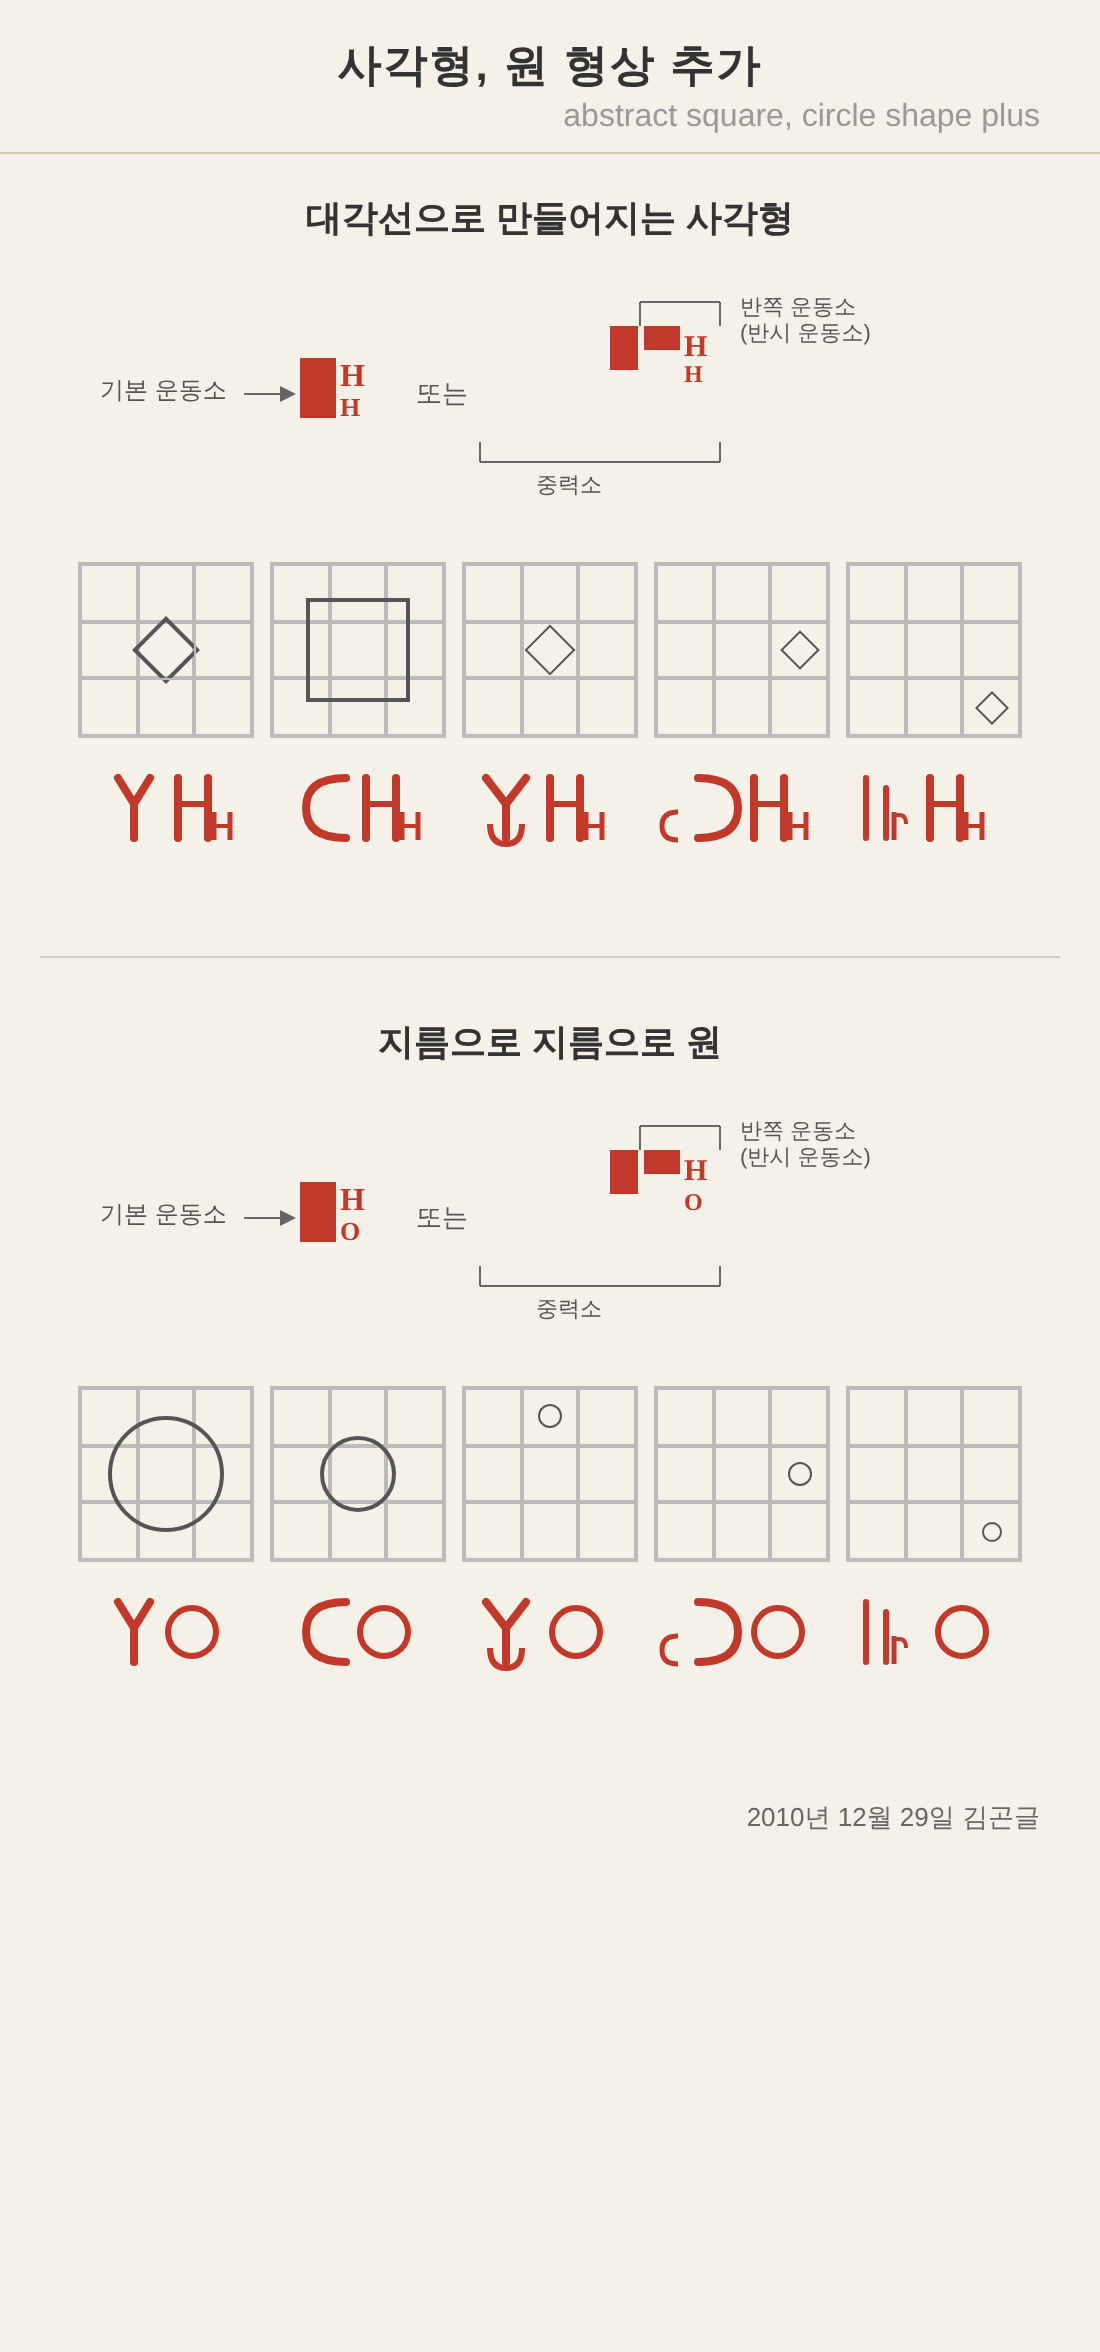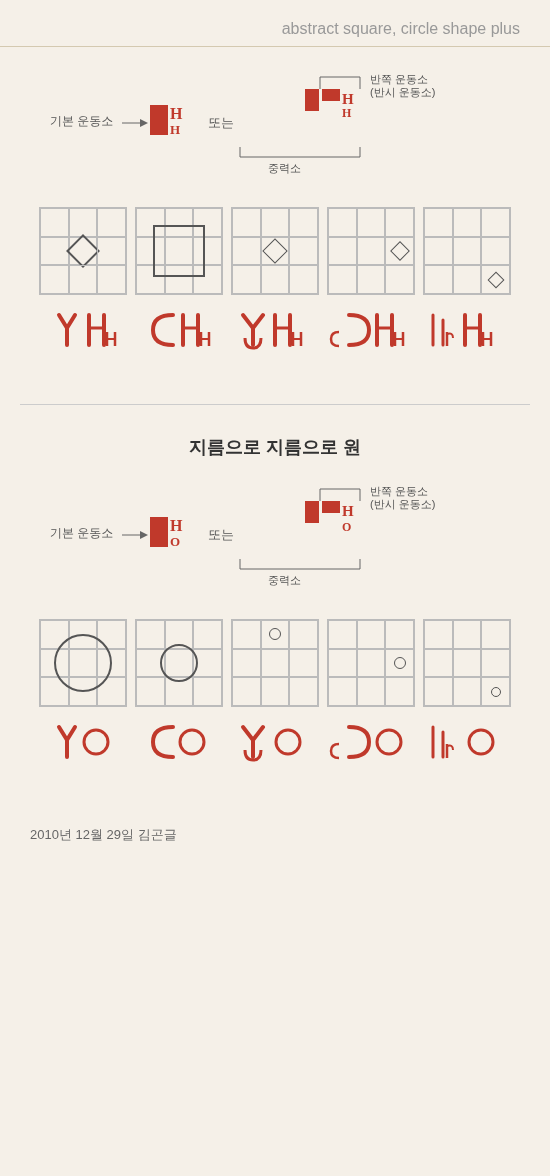--- a/index.html
+++ b/index.html
@@ -124,40 +124,42 @@
       text-align: center;
       color: #c0392b;
       font-size: 26px;
       font-weight: bold;
       font-family: 'Malgun Gothic', sans-serif;
       line-height: 1;
     }
 
     
     .footer {
-      text-align: left;
+      text-align: right;
       padding: 20px 30px 15px;
       font-size: 13px;
       color: #666;
     }
 
     
     .diagram-svg {
       display: block;
       margin: 0 auto 20px;
     }
   </style>
 </head>
 <body>
 
 <div class="header">
+  <div class="header-title">사각형, 원 형상 추가</div>
   <div class="header-subtitle">abstract square, circle shape plus</div>
 </div>
 
 <div class="section">
+  <div class="section-title">대각선으로 만들어지는 사각형</div>
 
   <svg class="diagram-svg" width="470" height="120" viewBox="0 0 470 120">
 
     <text x="10" y="58" font-size="12" fill="#555" font-family="Malgun Gothic, sans-serif">기본 운동소</text>
     <line x1="82" y1="56" x2="100" y2="56" stroke="#666" stroke-width="1"></line>
     <polygon points="100,52 108,56 100,60" fill="#666"></polygon>
 
     <rect x="110" y="38" width="18" height="30" fill="#c0392b"></rect>
 
     <text x="130" y="52" font-size="16" font-weight="bold" fill="#c0392b" font-family="serif">H</text>

